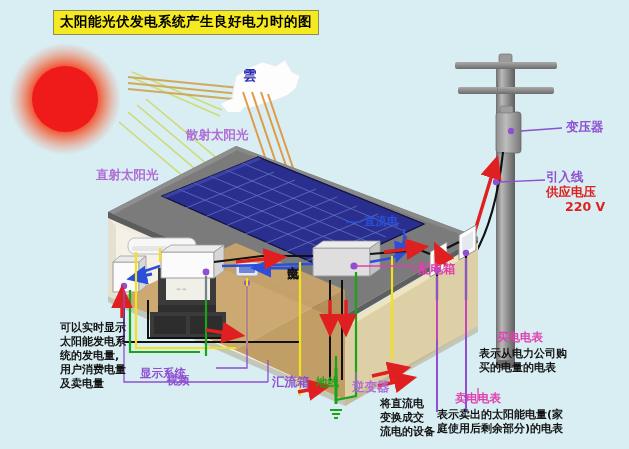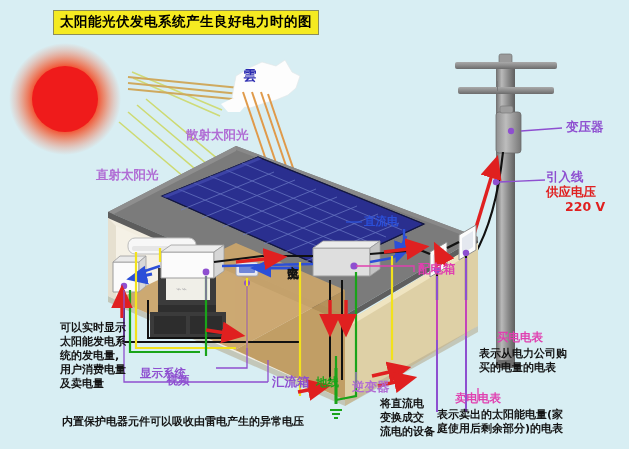--- a/index.html
+++ b/index.html
@@ -368,21 +368,20 @@
   <div class="lbl purple s11" style="left:146px;top:352px;text-align:center;width:64px;margin-top:22px;">视频</div>
   <div class="lbl purple s11" style="left:140px;top:367px;">显示系统</div>
 
   <div class="lbl black s10" style="left:60px;top:322px;">可以实时显示</div>
   <div class="lbl black s10" style="left:60px;top:336px;">太阳能发电系</div>
   <div class="lbl black s10" style="left:60px;top:350px;">统的发电量,</div>
   <div class="lbl black s10" style="left:60px;top:364px;">用户消费电量</div>
   <div class="lbl black s10" style="left:60px;top:378px;">及卖电量</div>
 
   <div class="lbl purple s12" style="left:272px;top:375px;">汇流箱</div>
-  <div class="lbl black s10" style="left:62px;top:416px;">内置保护电器元件可以吸收由雷电产生的异常电压</div>
 
   <div class="lbl green s11" style="left:316px;top:376px;">地线</div>
 
   <div class="lbl mauve s12" style="left:352px;top:380px;">逆变器</div>
   <div class="lbl black s10" style="left:380px;top:398px;">将直流电</div>
   <div class="lbl black s10" style="left:380px;top:412px;">变换成交</div>
   <div class="lbl black s10" style="left:380px;top:426px;">流电的设备</div>
 
   <div class="lbl magenta s11" style="left:497px;top:331px;">买电电表</div>
   <div class="lbl black s10" style="left:479px;top:348px;">表示从电力公司购</div>

